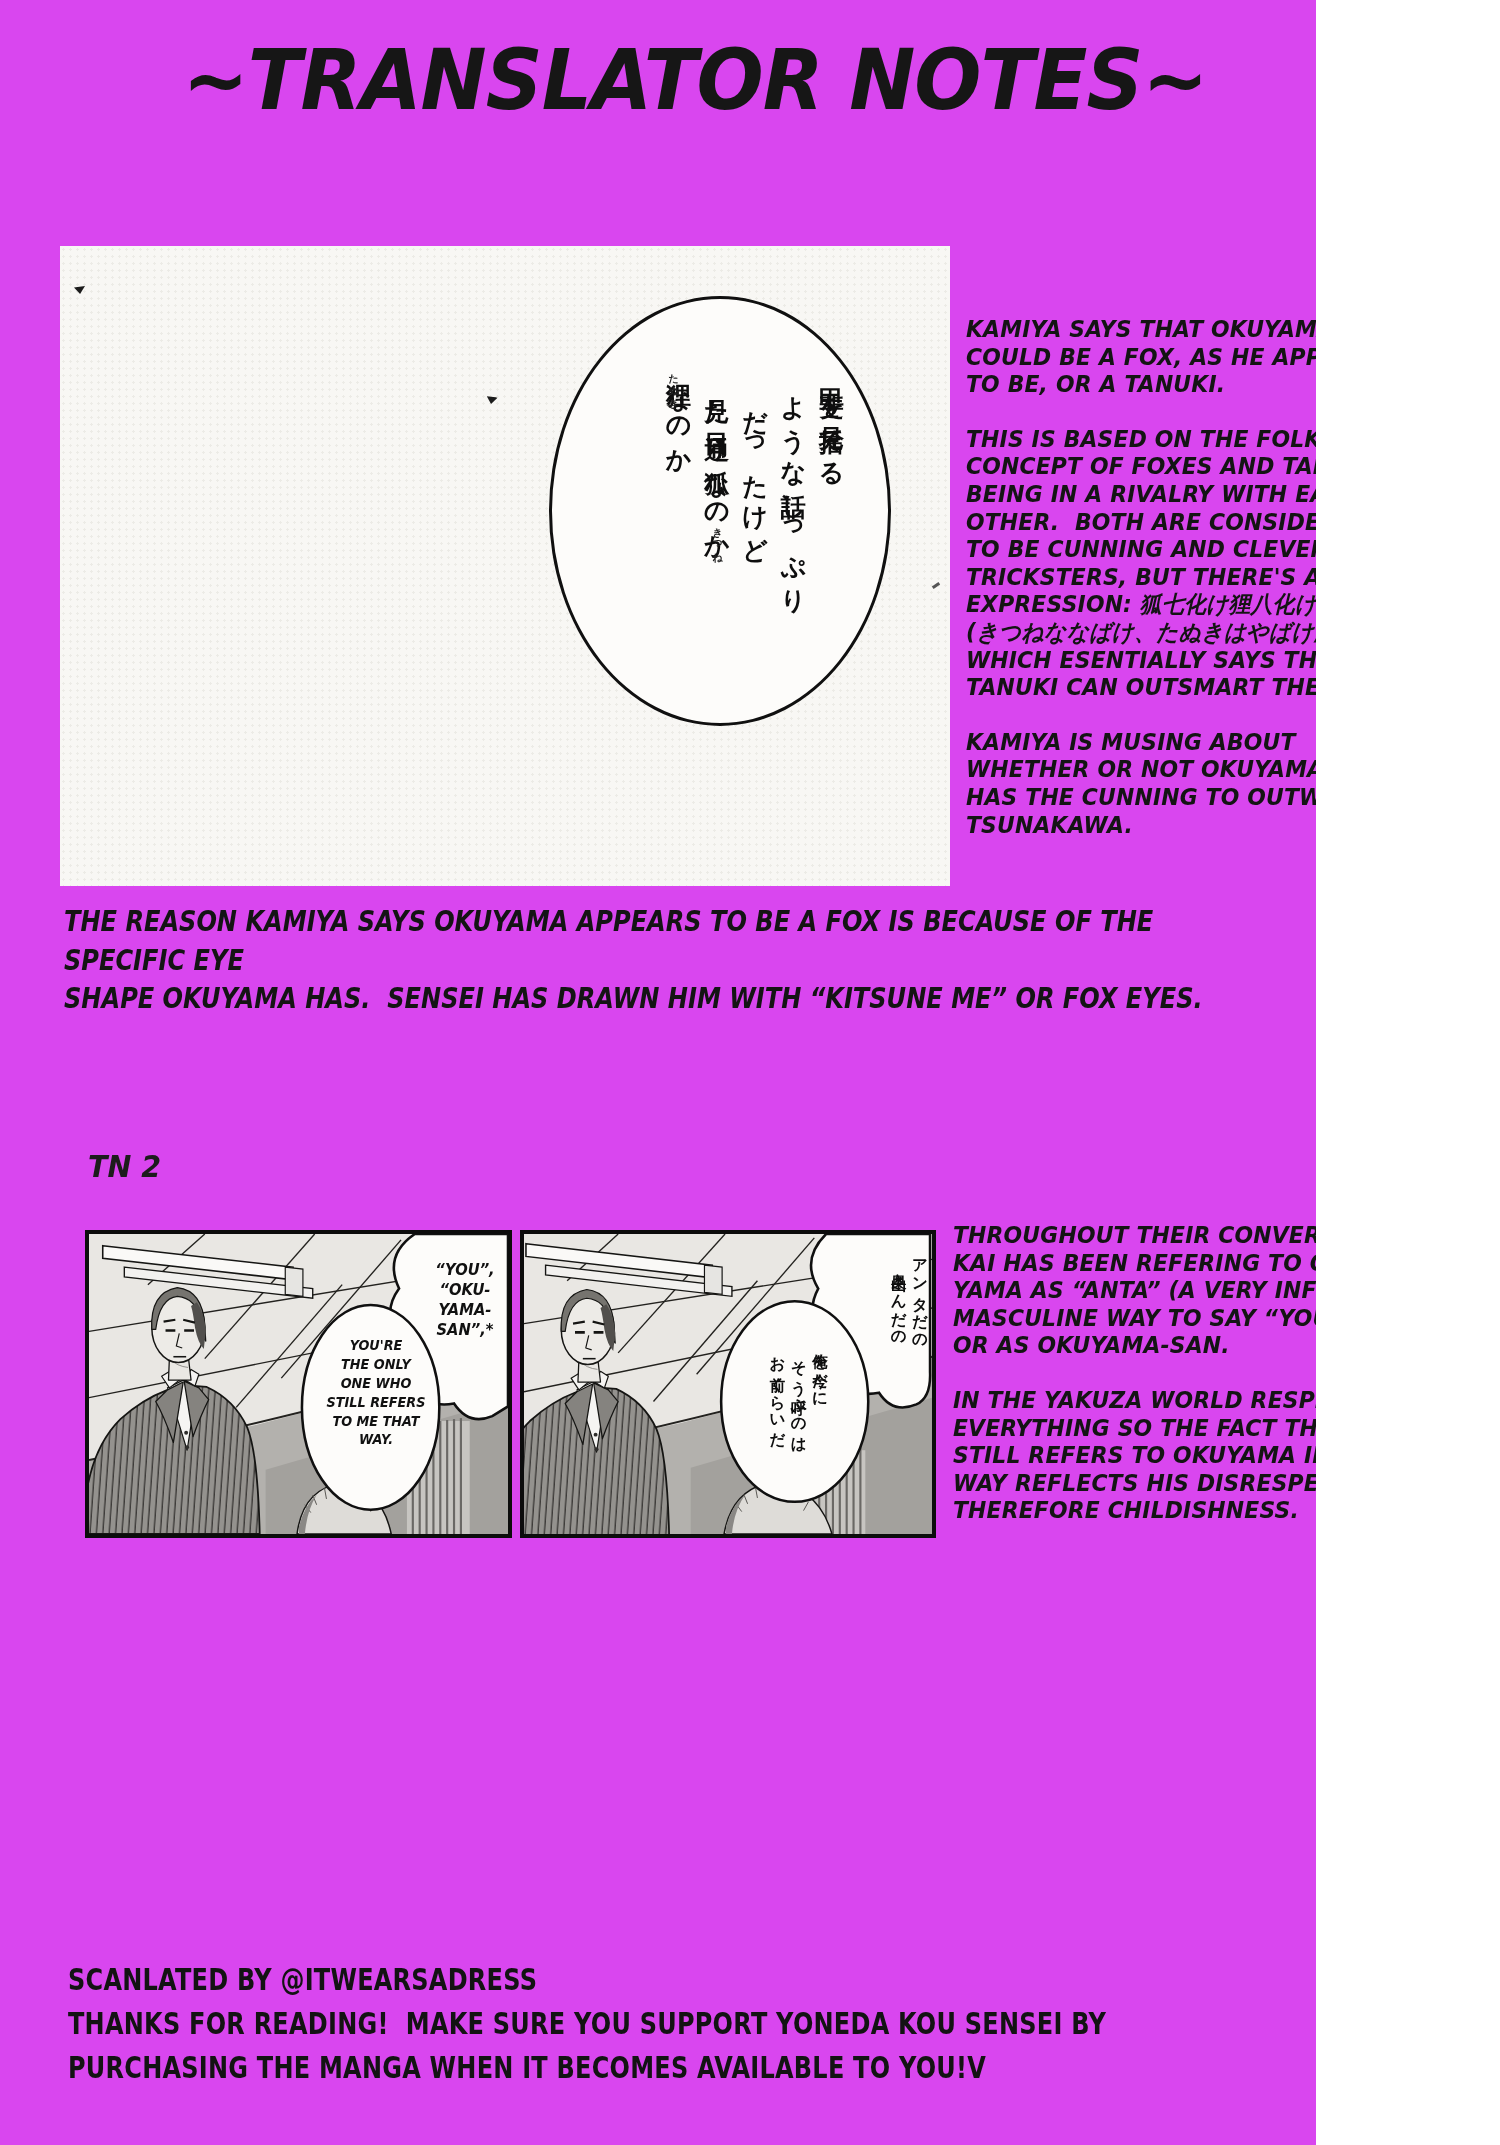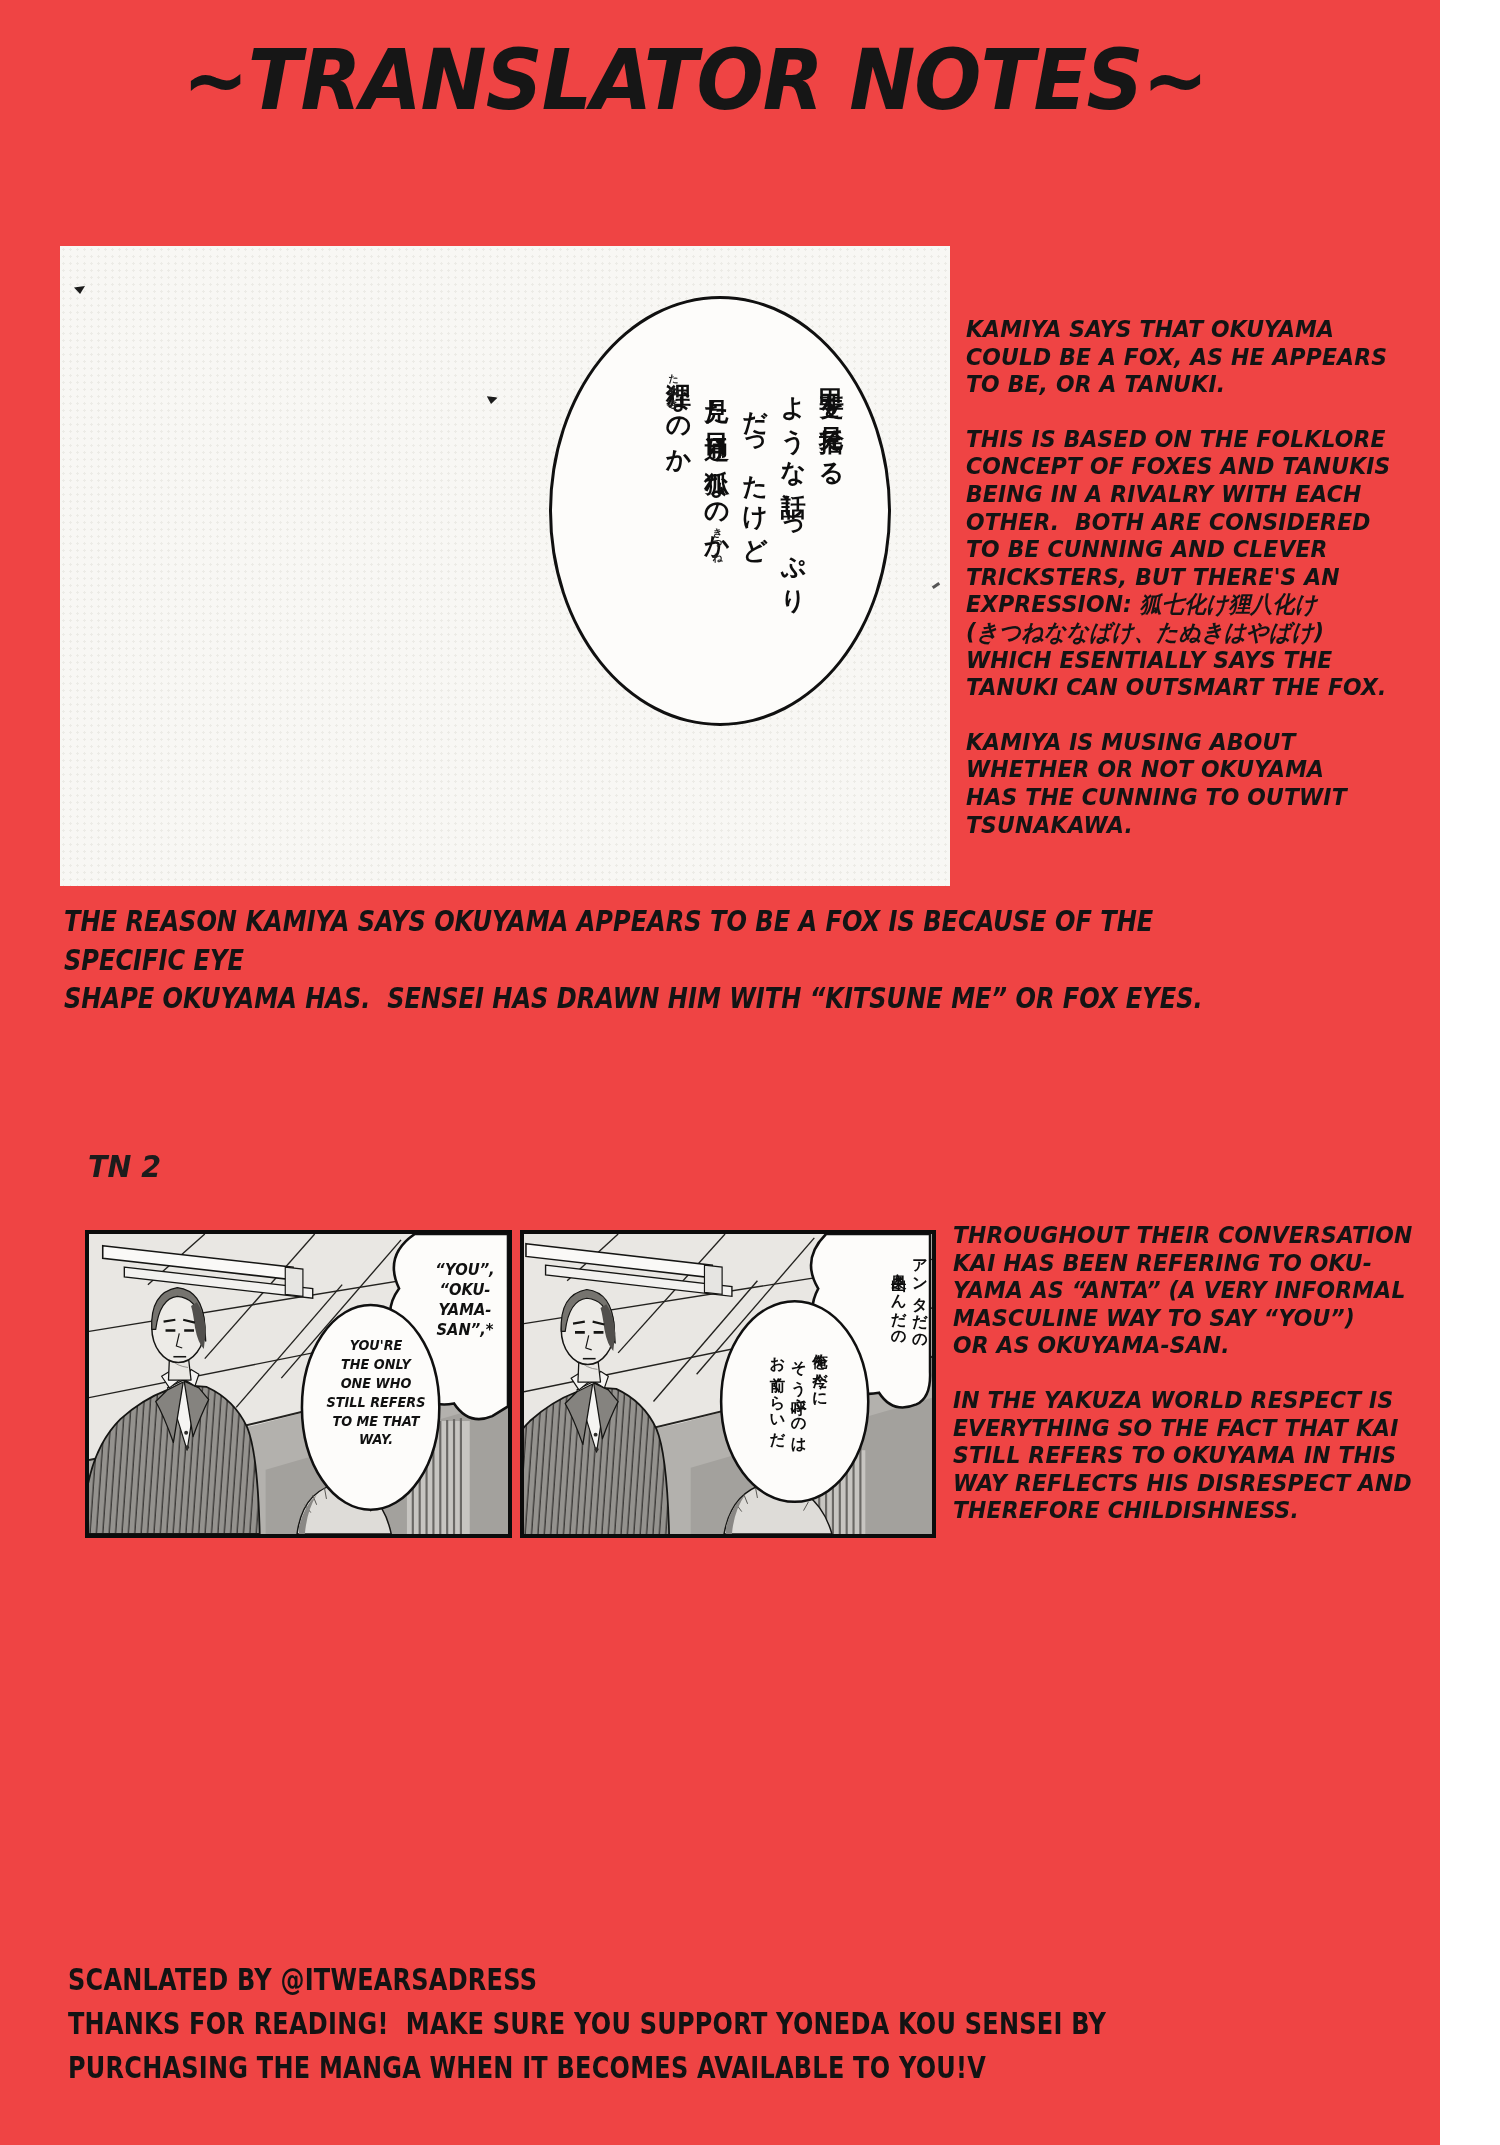--- a/index.html
+++ b/index.html
@@ -1,16 +1,16 @@
 <!DOCTYPE html>
 <html><head>
 <meta charset="utf-8">
 <style>
   html,body{margin:0;padding:0;background:#ffffff;}
-  .page{position:relative;width:1440px;height:2145px;background:#ef4444;overflow:hidden;
+  .page{position:relative;width:1316px;height:2145px;background:#d946ef;overflow:hidden;
         font-family:"DejaVu Sans",sans-serif;color:#151515;}
 
   
   .title{position:absolute;left:145px;top:34px;width:1100px;text-align:center;
          font:italic 900 84px/1.1 "DejaVu Sans",sans-serif;letter-spacing:-1px;
          transform:scaleX(.94);transform-origin:50% 0;color:#161616;}
 
   
   .tn-label{position:absolute;font:italic 700 30px/1 "DejaVu Sans",sans-serif;color:#1c1c1c;
             transform:scaleX(.95);transform-origin:0 0;}

